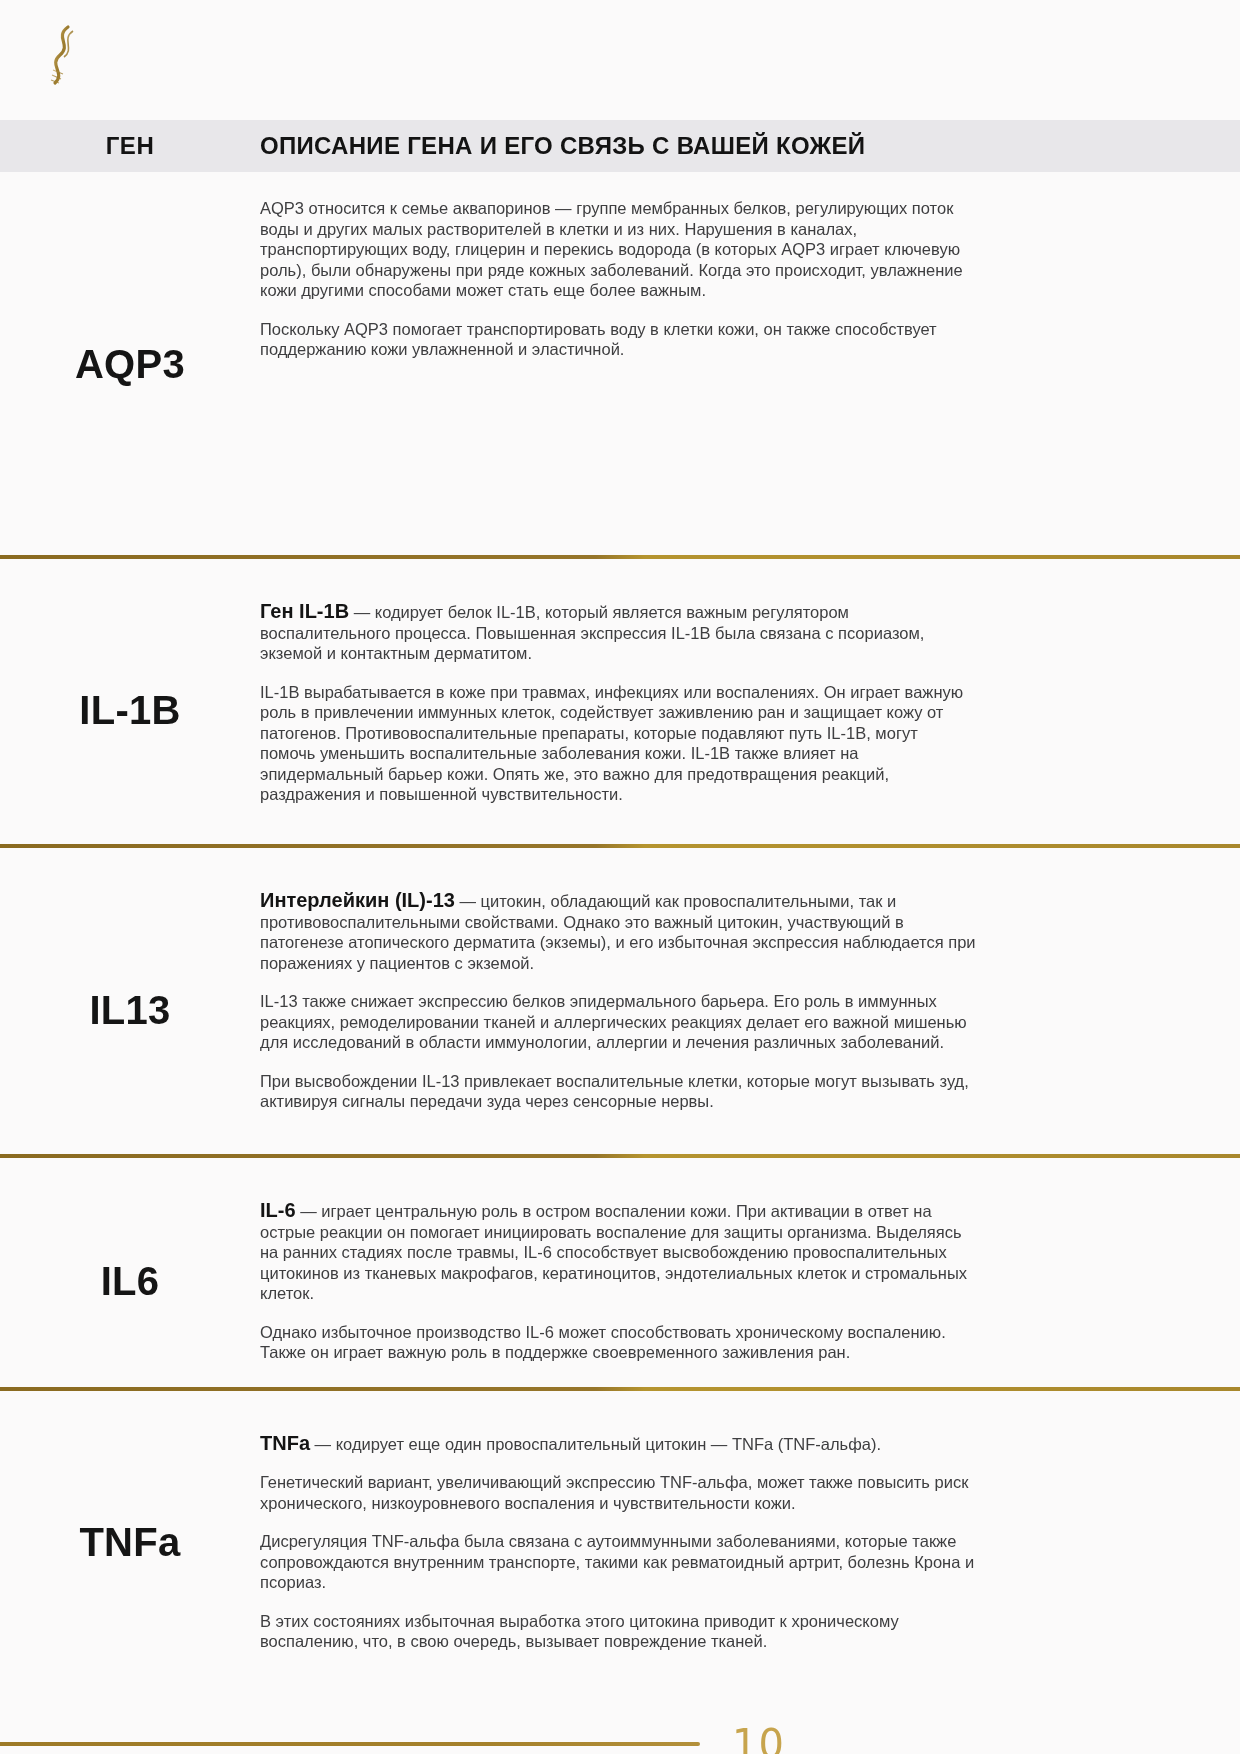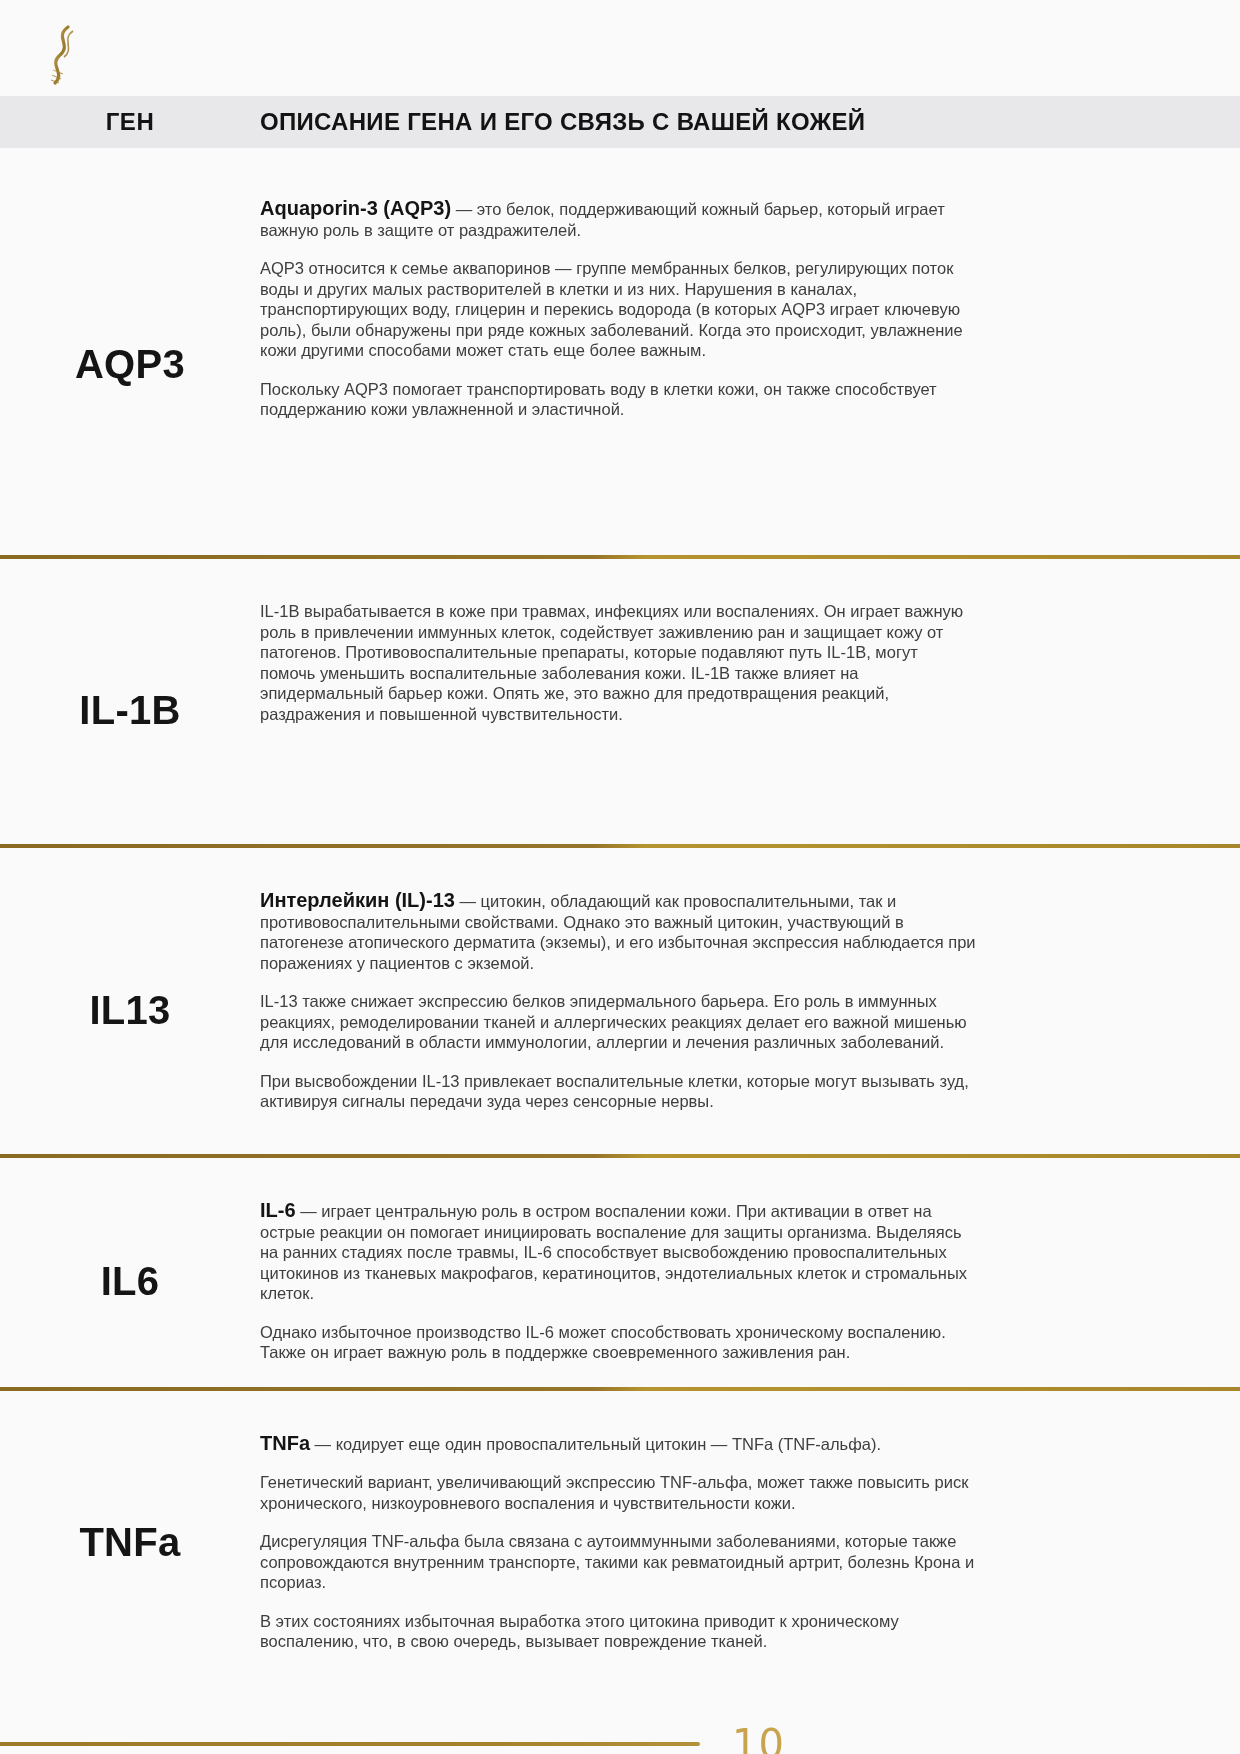--- a/index.html
+++ b/index.html
@@ -8,21 +8,21 @@
     width: 1240px; height: 1754px;
     background: #fbfafa;
     font-family: "Liberation Sans", "DejaVu Sans", sans-serif;
     position: relative;
     overflow: hidden;
   }
   .logo-area { position: absolute; top: 24px; left: 46px; width: 34px; height: 64px; }
   .logo-area svg { width: 100%; height: 100%; }
 
   .table-header {
-    position: absolute; top: 96px; left: 0;
+    position: absolute; top: 120px; left: 0;
     width: 100%; height: 52px;
     background: #e8e7ea;
     display: flex; align-items: center;
   }
   .gene-col-h {
     width: 260px; text-align: center;
     font-size: 24px; font-weight: 700; color: #131313; letter-spacing: .5px;
   }
   .desc-col-h { font-size: 24px; font-weight: 700; color: #131313; letter-spacing: .3px; }
 
@@ -86,29 +86,29 @@
 
 <div class="table-header">
   <div class="gene-col-h">ГЕН</div>
   <div class="desc-col-h">ОПИСАНИЕ ГЕНА И ЕГО СВЯЗЬ С ВАШЕЙ КОЖЕЙ</div>
 </div>
 
 <div id="gene-table">
   <section class="gene-row">
     <div class="gene-name">AQP3</div>
     <div class="gene-desc">
-        <p class="para"><strong class="lead">Aquaporin-3 (AQP3)</strong> — это белок, поддерживающий кожный барьер, который играет важную роль в защите от раздражителей.</p>
         <p class="para">AQP3 относится к семье аквапоринов — группе мембранных белков, регулирующих поток воды и других малых растворителей в клетки и из них. Нарушения в каналах, транспортирующих воду, глицерин и перекись водорода (в которых AQP3 играет ключевую роль), были обнаружены при ряде кожных заболеваний. Когда это происходит, увлажнение кожи другими способами может стать еще более важным.</p>
         <p class="para">Поскольку AQP3 помогает транспортировать воду в клетки кожи, он также способствует поддержанию кожи увлажненной и эластичной.</p>
       </div>
   </section>
 <div class="divider"></div>
   <section class="gene-row">
     <div class="gene-name">IL-1B</div>
     <div class="gene-desc">
+        <p class="para"><strong class="lead">Ген IL-1B</strong> — кодирует белок IL-1B, который является важным регулятором воспалительного процесса. Повышенная экспрессия IL-1B была связана с псориазом, экземой и контактным дерматитом.</p>
         <p class="para">IL-1B вырабатывается в коже при травмах, инфекциях или воспалениях. Он играет важную роль в привлечении иммунных клеток, содействует заживлению ран и защищает кожу от патогенов. Противовоспалительные препараты, которые подавляют путь IL-1B, могут помочь уменьшить воспалительные заболевания кожи. IL-1B также влияет на эпидермальный барьер кожи. Опять же, это важно для предотвращения реакций, раздражения и повышенной чувствительности.</p>
       </div>
   </section>
 <div class="divider"></div>
   <section class="gene-row">
     <div class="gene-name">IL13</div>
     <div class="gene-desc">
         <p class="para"><strong class="lead">Интерлейкин (IL)-13</strong> — цитокин, обладающий как провоспалительными, так и противовоспалительными свойствами. Однако это важный цитокин, участвующий в патогенезе атопического дерматита (экземы), и его избыточная экспрессия наблюдается при поражениях у пациентов с экземой.</p>
         <p class="para">IL-13 также снижает экспрессию белков эпидермального барьера. Его роль в иммунных реакциях, ремоделировании тканей и аллергических реакциях делает его важной мишенью для исследований в области иммунологии, аллергии и лечения различных заболеваний.</p>
         <p class="para">При высвобождении IL-13 привлекает воспалительные клетки, которые могут вызывать зуд, активируя сигналы передачи зуда через сенсорные нервы.</p>

